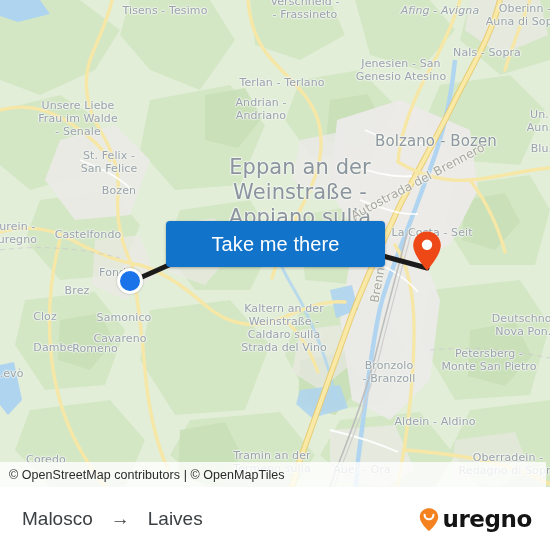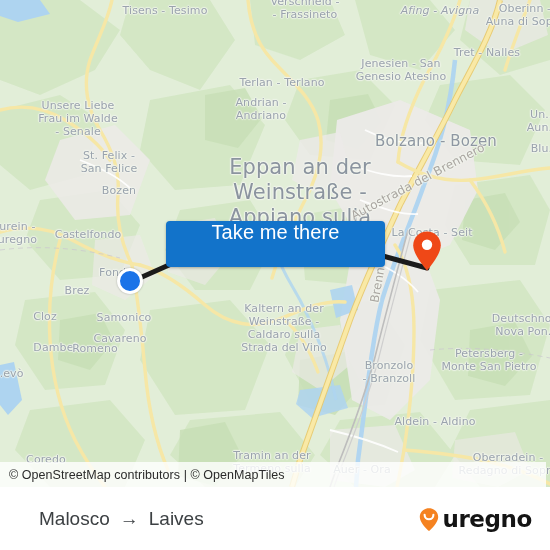--- a/index.html
+++ b/index.html
@@ -53,38 +53,38 @@
     background:#1a73e8;border:3px solid #ffffff;
     box-sizing:border-box;
     box-shadow:0 0 2px rgba(0,0,0,.30);
   }
   .pin-marker{position:absolute;width:32px;height:42px;}
 
   
   .cta{
     position:absolute;left:166px;top:221px;width:219px;height:46px;
     background:#1273ca;border-radius:4px;
-    display:flex;align-items:flex-start;justify-content:center;
+    display:flex;align-items:center;justify-content:center;
     box-shadow:0 1px 3px rgba(0,0,0,.28);
     cursor:pointer;
   }
   .cta span{
     color:#ffffff;font-size:20px;font-family:"Liberation Sans", sans-serif;
     letter-spacing:.1px;
   }
 
   
   .footer{
     position:absolute;left:0;top:487px;width:550px;height:63px;
     background:#ffffff;display:flex;align-items:center;
   }
   .trip{
     position:absolute;left:22px;top:50%;transform:translateY(-50%);
-    display:flex;align-items:center;gap:10px;
-    font-size:19px;color:#3c4043;margin-left:17px;
+    display:flex;align-items:center;gap:18px;
+    font-size:19px;color:#3c4043;
   }
   .trip .arrow{font-size:19px;color:#3c4043;}
   .brand{
     position:absolute;right:18px;top:50%;transform:translateY(-50%);
     display:flex;align-items:center;gap:2px;
   }
   .brand .word{
     font-family:"DejaVu Sans", sans-serif;
     font-size:23px;font-weight:bold;color:#141414;letter-spacing:-.4px;
   }
@@ -202,21 +202,21 @@
       </g>
     </svg>
 
     <div id="labels">
         <div class="maplabel" style="left: 165px; top: 10px;">Tisens - Tesimo</div>
         <div class="maplabel" style="left: 305px; top: 8px;">Verschneid -
 - Frassineto</div>
         <div class="maplabel" style="left: 440px; top: 10px; font-style: italic;">Afing - Avigna</div>
         <div class="maplabel" style="left: 525px; top: 15px;">Oberinn -
 Auna di Sopra</div>
-        <div class="maplabel" style="left: 487px; top: 52px;">Tret - Nalles</div>
+        <div class="maplabel" style="left: 487px; top: 52px;">Nals - Sopra</div>
         <div class="maplabel" style="left: 401px; top: 70px;">Jenesien - San
 Genesio Atesino</div>
         <div class="maplabel" style="left: 282px; top: 82px;">Terlan - Terlano</div>
         <div class="maplabel" style="left: 261px; top: 109px;">Andrian -
 Andriano</div>
         <div class="maplabel" style="left: 78px; top: 118px;">Unsere Liebe
 Frau im Walde
 - Senale</div>
         <div class="maplabel big" style="left: 436px; top: 141px;">Bolzano - Bozen</div>
         <div class="maplabel" style="left: 543px; top: 121px;">Un...

